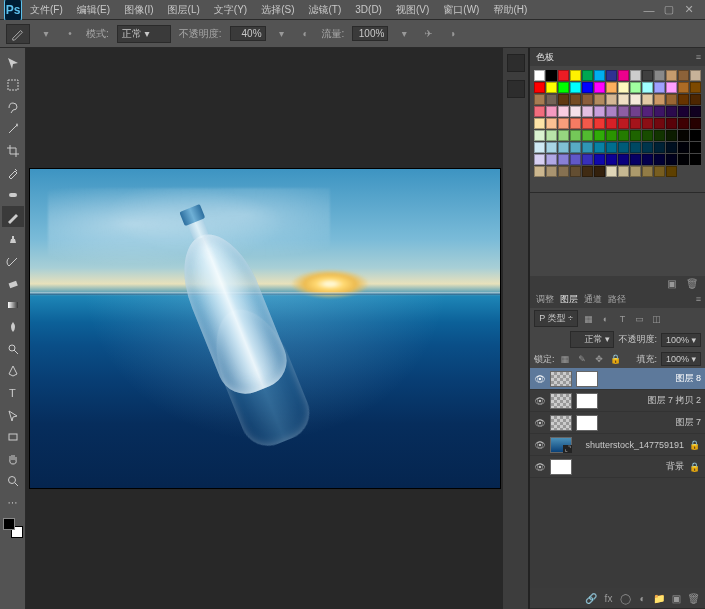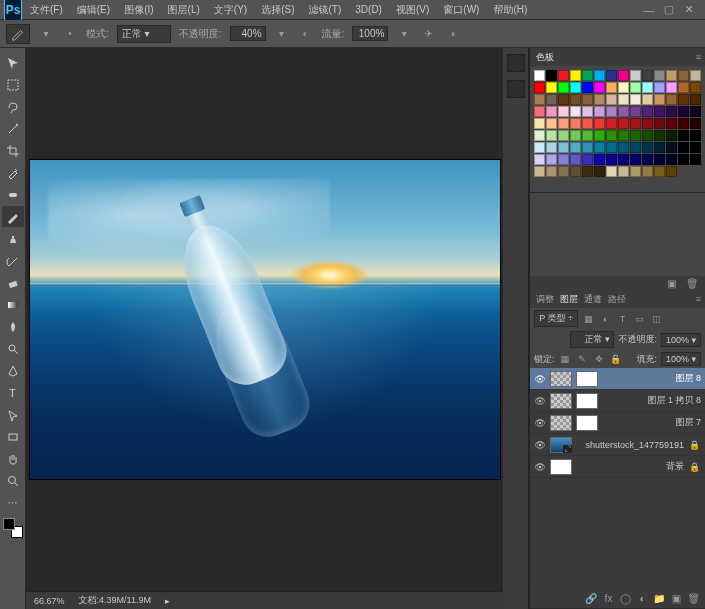--- a/index.html
+++ b/index.html
@@ -254,25 +254,20 @@
           <div class="rays"></div>
           <div class="bottle-under">
               <div class="body-bottle"></div>
             </div>
           <div class="bottle">
             <div class="body-bottle"></div>
             <div class="neck"></div>
             <div class="cap"></div>
           </div>
         </div>
-      </div>
-      <div class="status-bar">
-        <span>66.67%</span>
-        <span>文档:4.39M/11.9M</span>
-        <span>▸</span>
       </div>
     </div>
 
     <div class="collapsed-panels">
       <div class="cp-icon"></div>
       <div class="cp-icon"></div>
     </div>
 
     <div class="right">
 
@@ -450,21 +445,21 @@
           <div class="layer-row sel">
             <div class="eye">👁</div>
             <div class="thumb checker"></div>
             <div class="thumb mask"></div>
             <span class="name">图层 8</span>
           </div>
           <div class="layer-row">
             <div class="eye">👁</div>
             <div class="thumb checker"></div>
             <div class="thumb mask"></div>
-            <span class="name">图层 1 拷贝 8</span>
+            <span class="name">图层 7 拷贝 2</span>
           </div>
           <div class="layer-row">
             <div class="eye">👁</div>
             <div class="thumb checker"></div>
             <div class="thumb mask"></div>
             <span class="name">图层 7</span>
           </div>
           <div class="layer-row">
             <div class="eye">👁</div>
             <div class="thumb smart" style="background:linear-gradient(#4b90b8,#0a4178)"></div>

